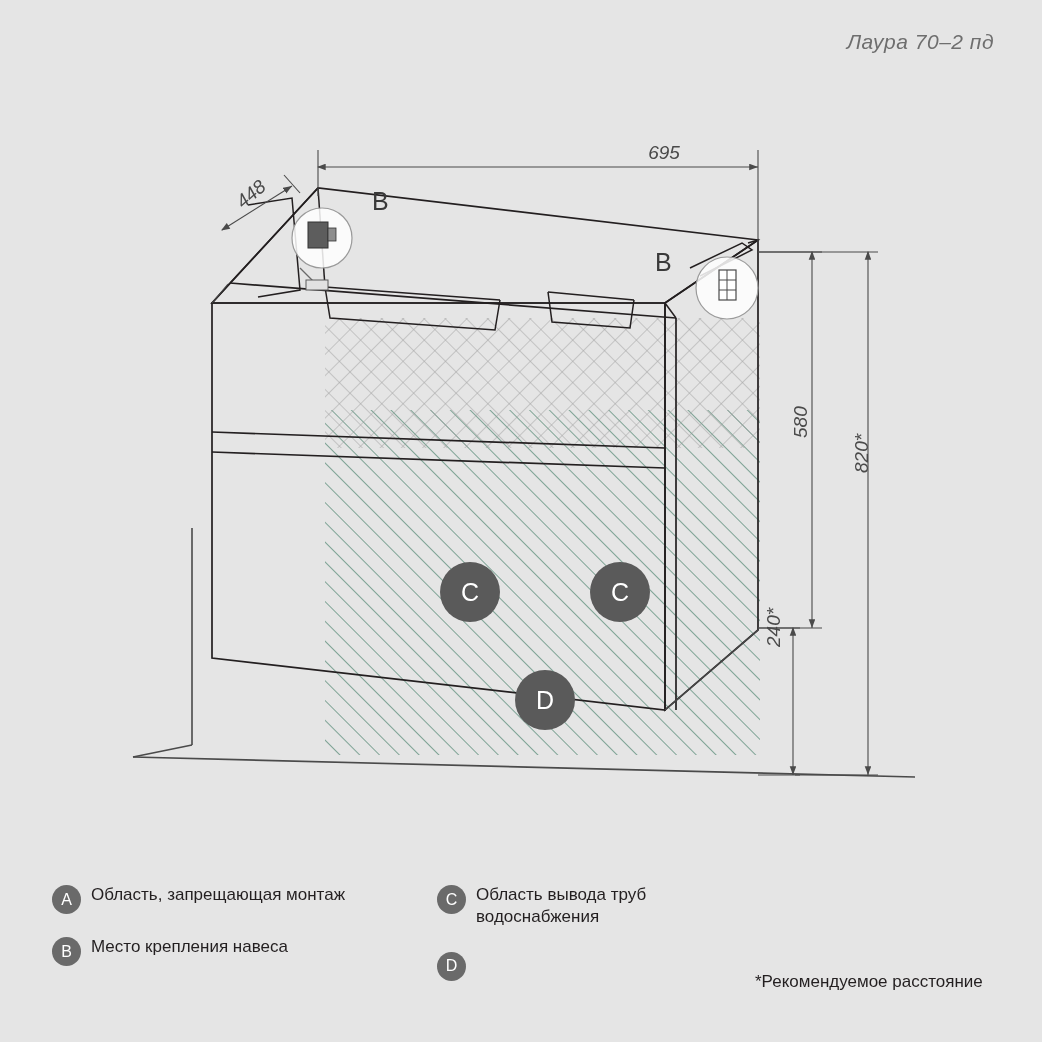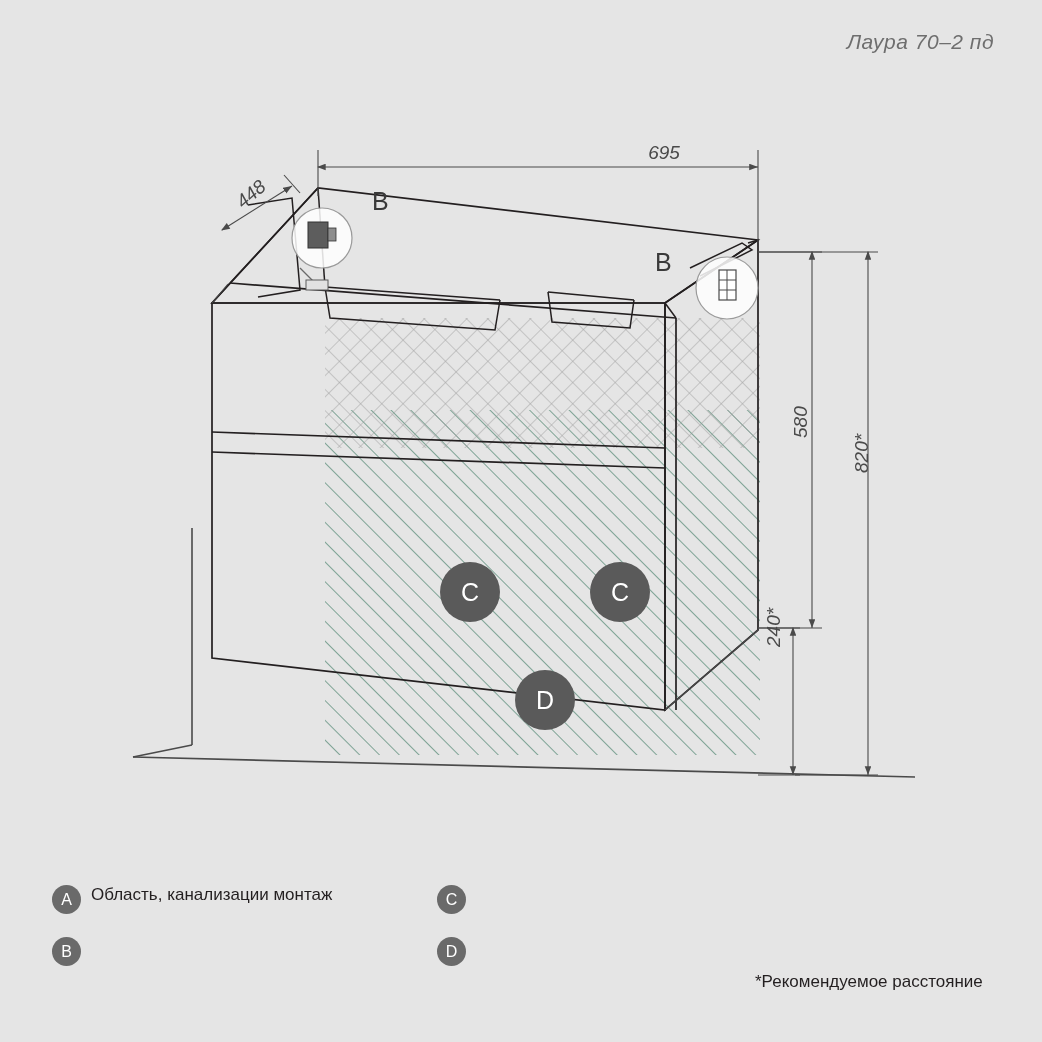--- a/index.html
+++ b/index.html
@@ -260,29 +260,31 @@
   <div class="callout-letter callout-b2">B</div>
 
   <div class="badge badge-c1">C</div>
   <div class="badge badge-c2">C</div>
   <div class="badge badge-d">D</div>
 
   <div id="legend">
     <div class="legend-col legend-col-left">
       <div class="legend-row">
         <div class="legend-badge">A</div>
-        <div class="legend-text">Область, канализации монтаж</div>
+        <div class="legend-text">Область, запрещающая монтаж</div>
       </div>
       <div class="legend-row">
         <div class="legend-badge">B</div>
+        <div class="legend-text"> Место крепления навеса</div>
       </div>
     </div>
     <div class="legend-col legend-col-right">
       <div class="legend-row">
         <div class="legend-badge">C</div>
+        <div class="legend-text">Область вывода труб водоснабжения</div>
       </div>
       <div class="legend-row">
         <div class="legend-badge">D</div>
       </div>
     </div>
     <div class="footnote">*Рекомендуемое расстояние</div>
   </div>
 
 </div>
 

